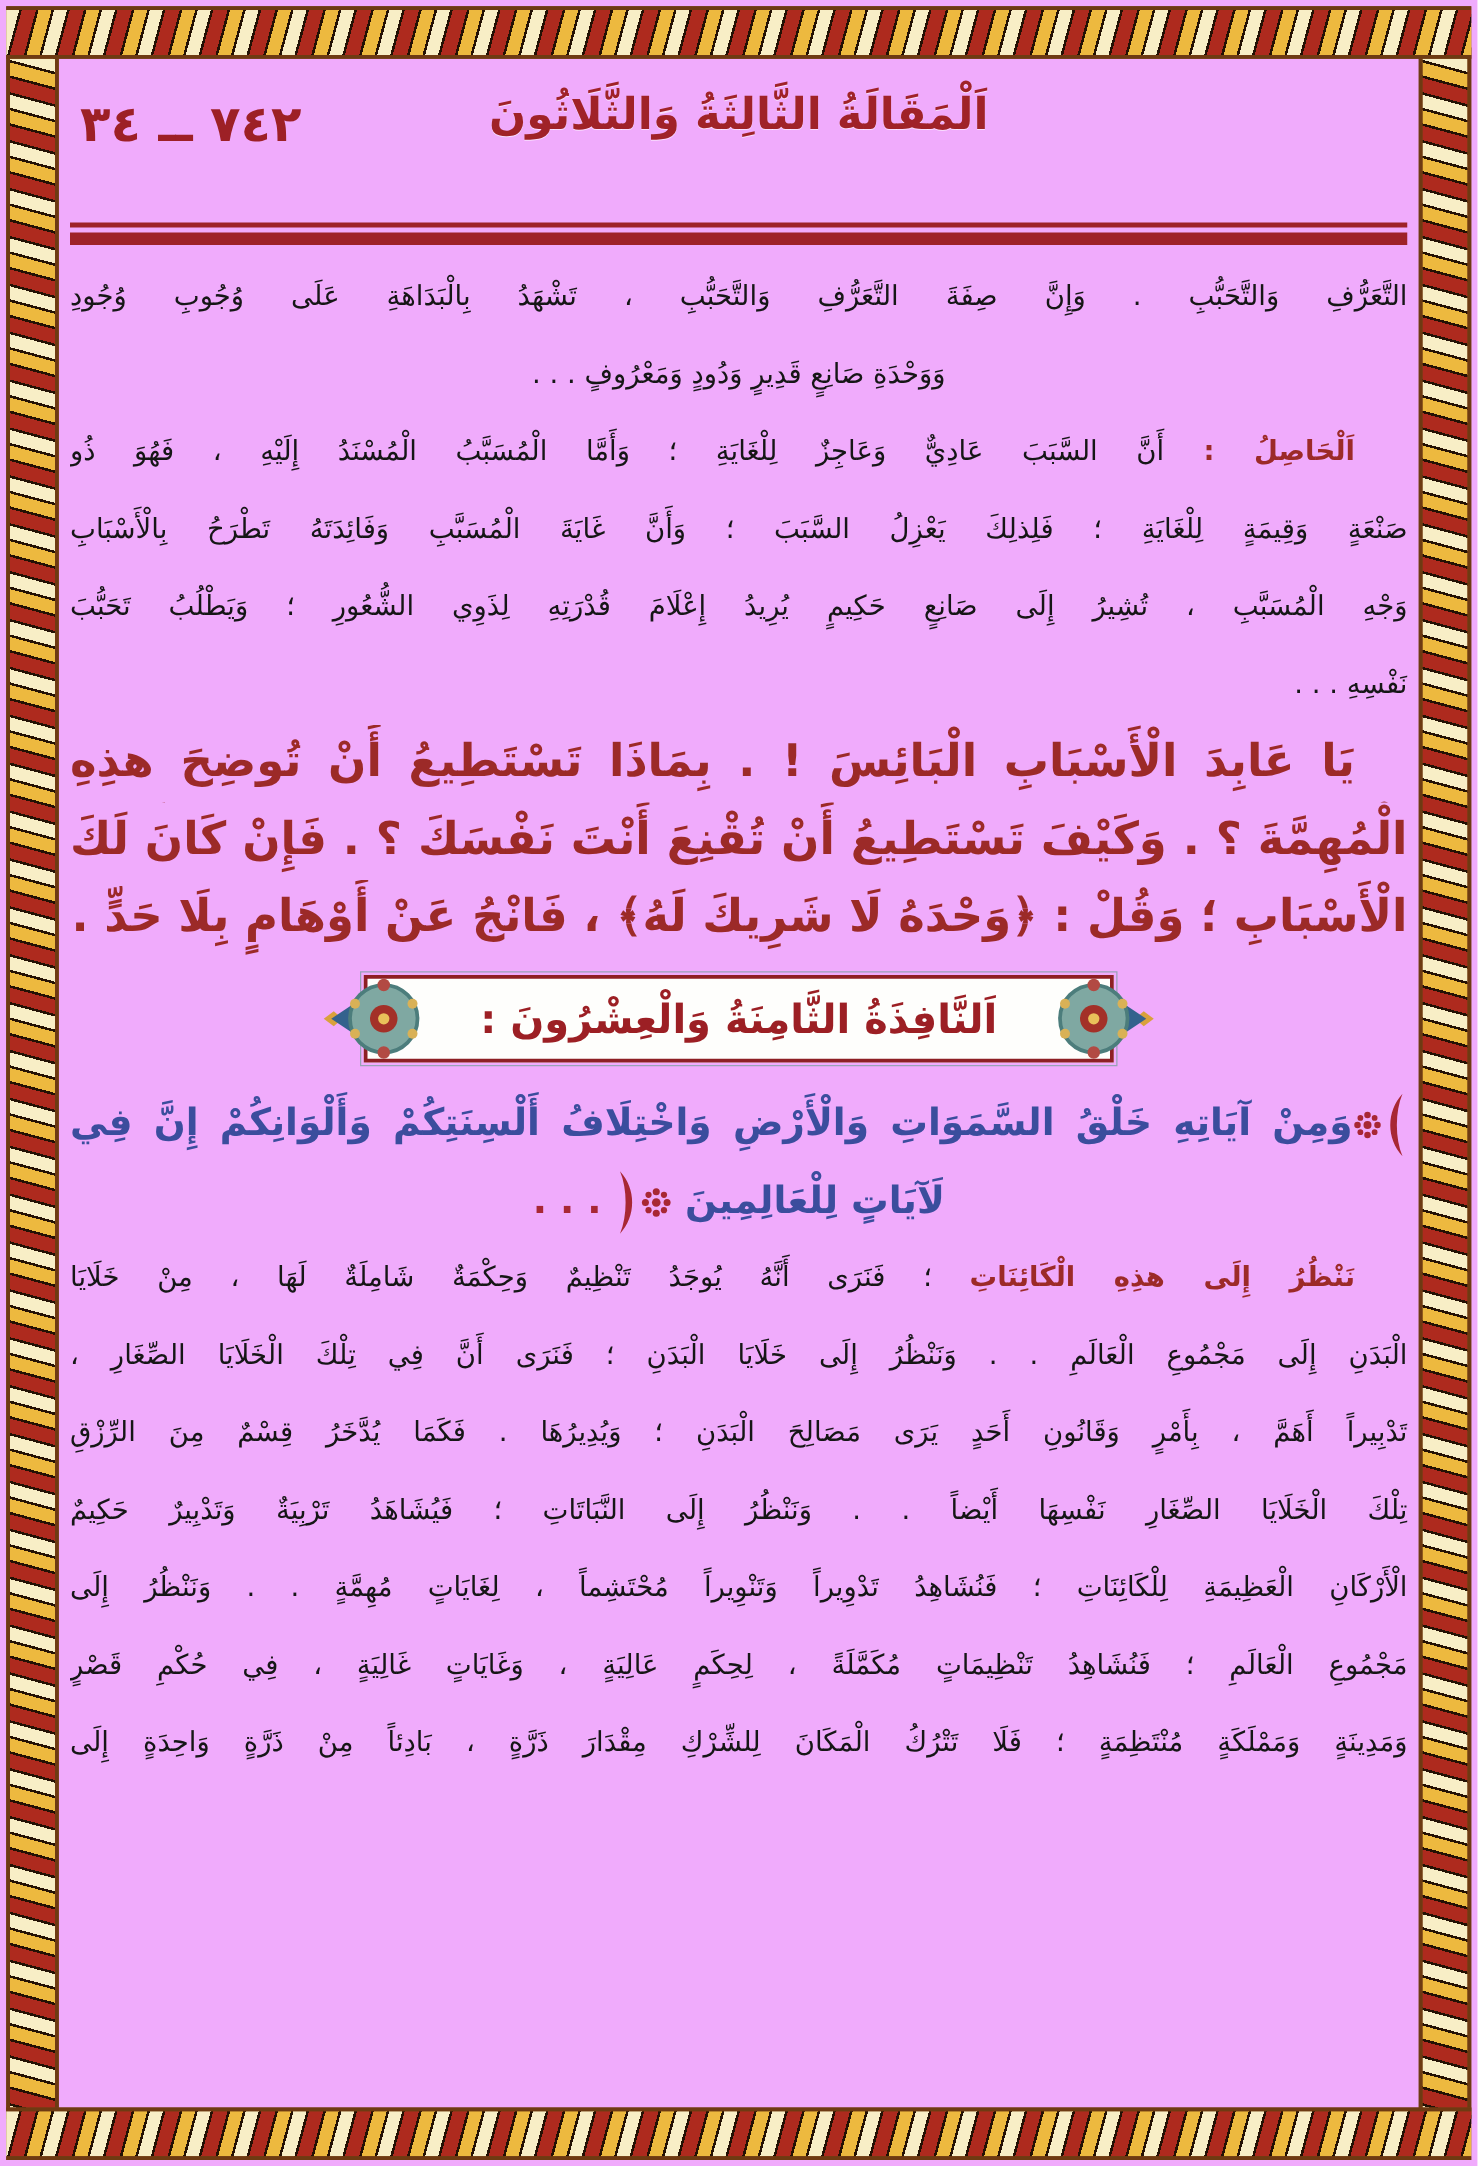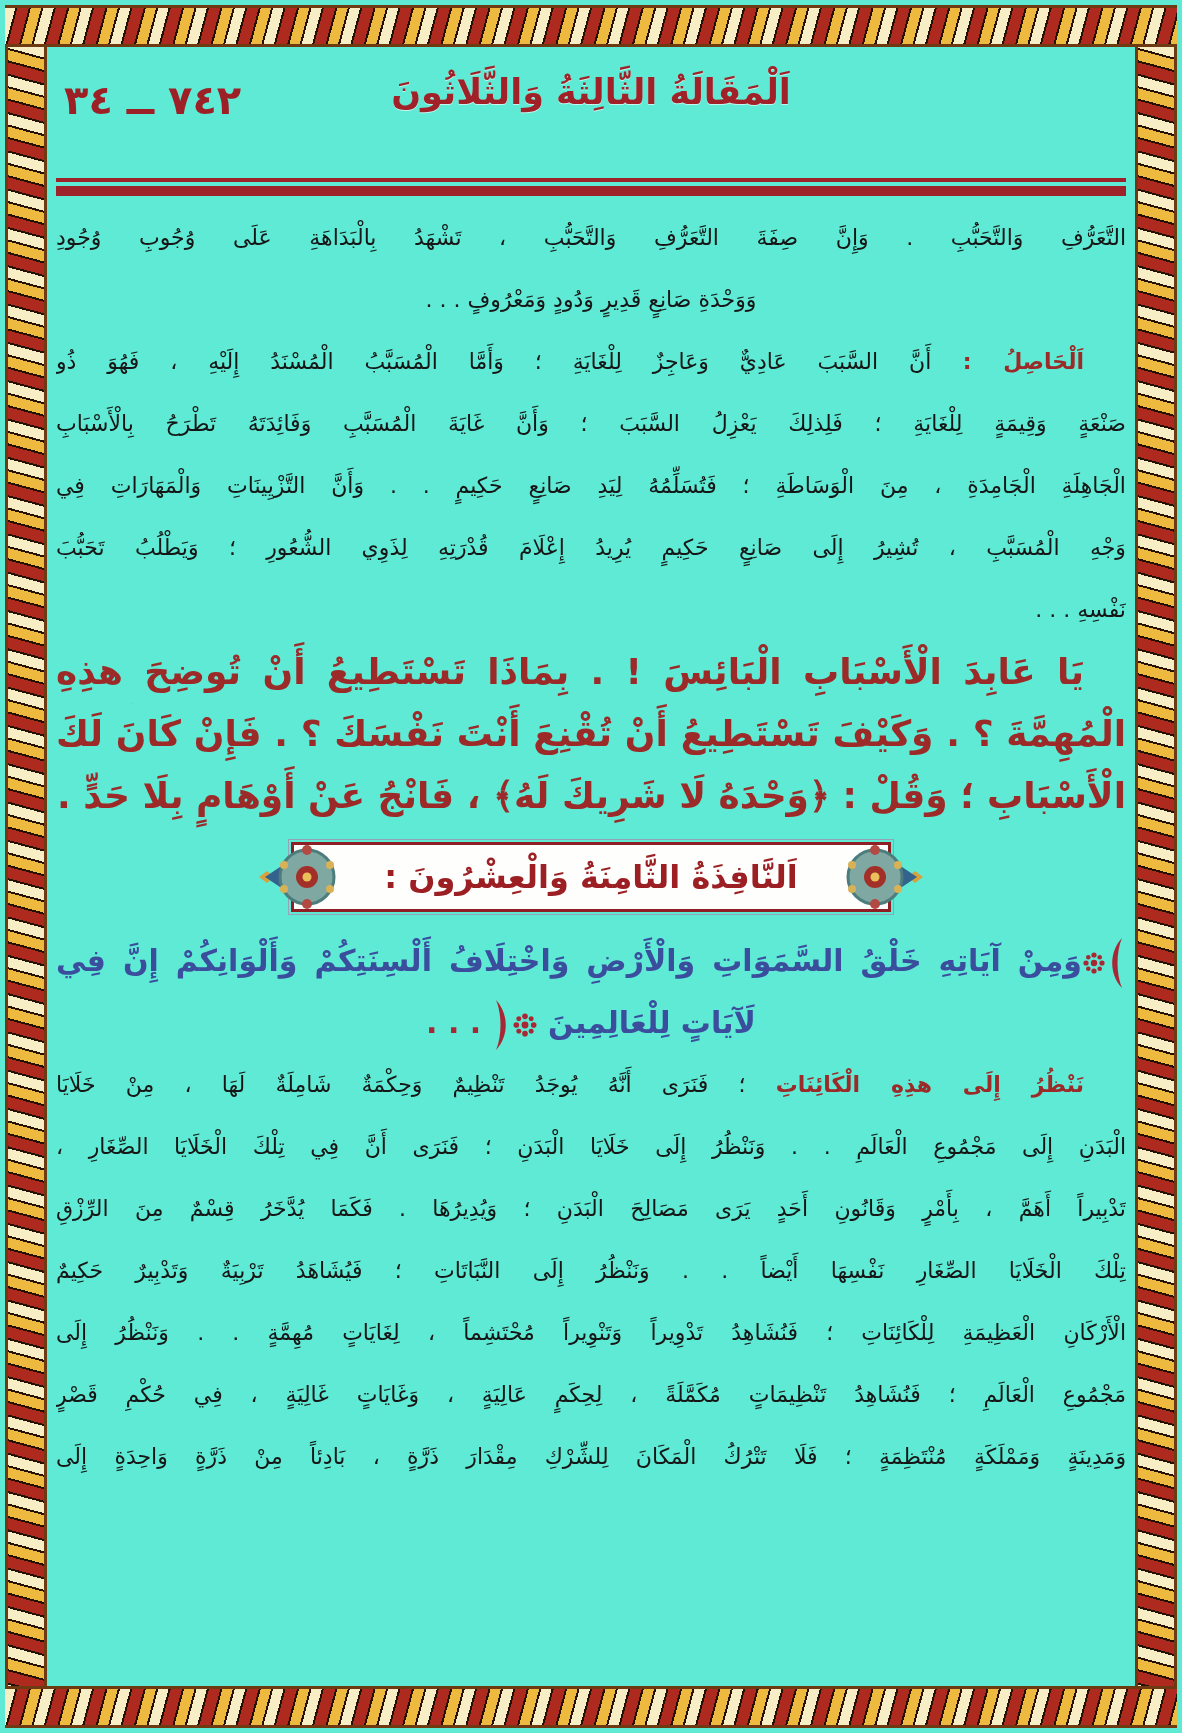--- a/index.html
+++ b/index.html
@@ -1,17 +1,17 @@
 <!DOCTYPE html>
 <html lang="ar" dir="rtl"><head>
 <meta charset="utf-8">
 <style>
   html,body { margin:0; padding:0; background:#ffffff; }
   .page {
-    position:relative; width:1182px; height:1733px; background:#5eead4;
+    position:relative; width:1182px; height:1733px; background:#f0abfc;
     font-family:"DejaVu Sans", sans-serif; overflow:hidden; direction:rtl;
   }
   
   .bframe { position:absolute; background-color:#7a4312; }
   .bt, .bb {
     left:5px; right:5px; height:36px;
     border-top:3px solid #6e3a12; border-bottom:3px solid #6e3a12;
     background-image:repeating-linear-gradient(105deg,
       #f8eec6 0 10px, #241104 10px 12px,
       #ae2a1e 12px 23px, #241104 23px 25px,
@@ -90,21 +90,20 @@
     <div class="rule-thin"></div>
     <div class="rule-thick"></div>
 
     <div class="body-text">
 
       <div class="ln">التَّعَرُّفِ وَالتَّحَبُّبِ . وَإِنَّ صِفَةَ التَّعَرُّفِ وَالتَّحَبُّبِ ، تَشْهَدُ بِالْبَدَاهَةِ عَلَى وُجُوبِ وُجُودِ</div>
       <div class="ln c">وَوَحْدَةِ صَانِعٍ قَدِيرٍ وَدُودٍ وَمَعْرُوفٍ . . .</div>
 
       <div class="ln indent"><span class="red">اَلْحَاصِلُ : </span><span>أَنَّ السَّبَبَ عَادِيٌّ وَعَاجِزٌ لِلْغَايَةِ ؛ وَأَمَّا الْمُسَبَّبُ الْمُسْنَدُ إِلَيْهِ ، فَهُوَ ذُو</span></div>
       <div class="ln">صَنْعَةٍ وَقِيمَةٍ لِلْغَايَةِ ؛ فَلِذلِكَ يَعْزِلُ السَّبَبَ ؛ وَأَنَّ غَايَةَ الْمُسَبَّبِ وَفَائِدَتَهُ تَطْرَحُ بِالْأَسْبَابِ</div>
-      <div class="ln">الْجَاهِلَةِ الْجَامِدَةِ ، مِنَ الْوَسَاطَةِ ؛ فَتُسَلِّمُهُ لِيَدِ صَانِعٍ حَكِيمٍ . . وَأَنَّ التَّزْيِينَاتِ وَالْمَهَارَاتِ فِي</div>
       <div class="ln">وَجْهِ الْمُسَبَّبِ ، تُشِيرُ إِلَى صَانِعٍ حَكِيمٍ يُرِيدُ إِعْلَامَ قُدْرَتِهِ لِذَوِي الشُّعُورِ ؛ وَيَطْلُبُ تَحَبُّبَ</div>
       <div class="ln s">نَفْسِهِ . . .</div>
 
       <div class="ln redline indent">يَا عَابِدَ الْأَسْبَابِ الْبَائِسَ ! . بِمَاذَا تَسْتَطِيعُ أَنْ تُوضِحَ هذِهِ الْحَقَائِقَ الثَّلَاثَ</div>
       <div class="ln redline">الْمُهِمَّةَ ؟ . وَكَيْفَ تَسْتَطِيعُ أَنْ تُقْنِعَ أَنْتَ نَفْسَكَ ؟ . فَإِنْ كَانَ لَكَ عَقْلٌ ؛ فَمَزِّقْ حِجَابَ</div>
       <div class="ln redline s">الْأَسْبَابِ ؛ وَقُلْ : ﴿وَحْدَهُ لَا شَرِيكَ لَهُ﴾ ، فَانْجُ عَنْ أَوْهَامٍ بِلَا حَدٍّ . . .</div>
 
       <div class="banner-wrap">
         <span class="finial left">
           <svg width="86" height="88" viewBox="0 0 86 88">

